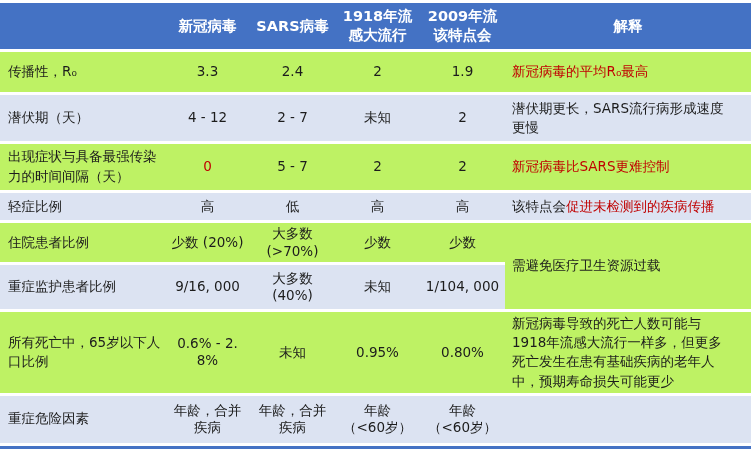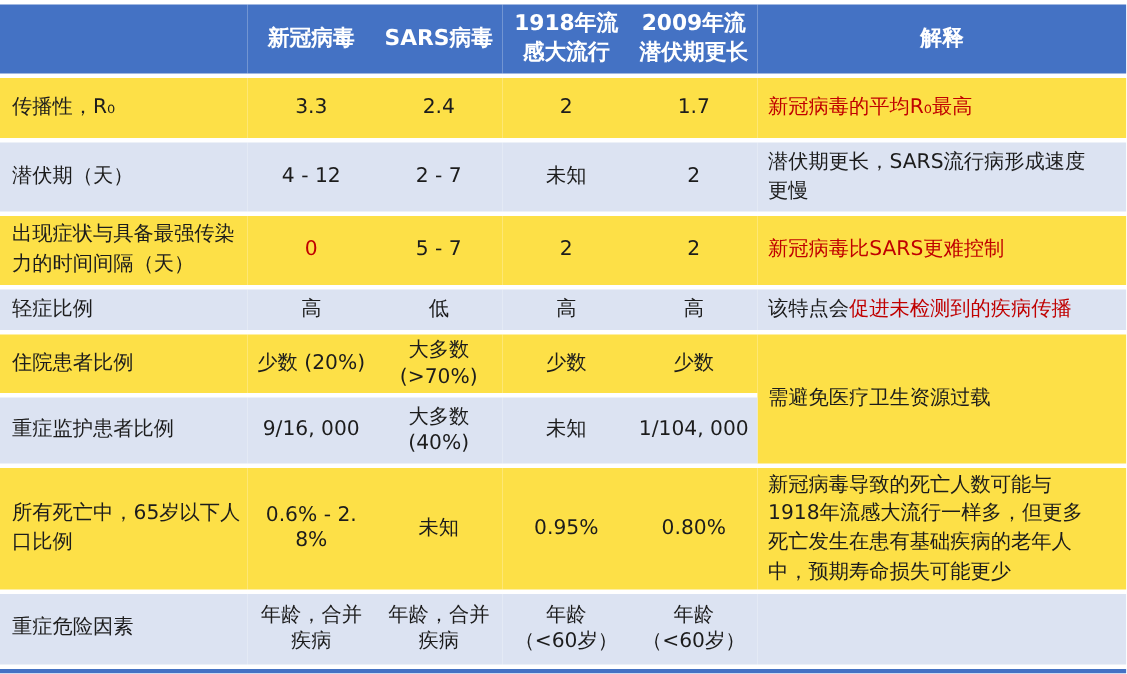--- a/index.html
+++ b/index.html
@@ -37,21 +37,21 @@
     color: #ffffff;
     font-weight: bold;
     font-size: 14.5px;
     text-align: center;
     white-space: pre-line;
     line-height: 1.3;
     padding: 2px 1px;
   }
   tr.header-row { height: 46px; }
 
-  tr.row-gray > th, tr.row-gray > td { background: #fde047; }
+  tr.row-gray > th, tr.row-gray > td { background: #bef264; }
   tr.row-blue > th, tr.row-blue > td { background: #DCE3F2; }
 
   th.label {
     font-weight: normal;
     text-align: left;
     padding-left: 8px;
     padding-right: 4px;
     line-height: 1.45;
   }
   td.val {
@@ -100,32 +100,32 @@
         <col class="c-exp">
     </colgroup>
     <thead>
       <tr class="header-row">
         <th></th>
         <th>新冠病毒</th>
         <th>SARS病毒</th>
         <th>1918年流
 感大流行</th>
         <th>2009年流
-潜伏期更长</th>
+该特点会</th>
         <th>解释</th>
       </tr>
     </thead>
     <tbody>
 
       <tr class="r0 row-gray">
         <th class="label">传播性，R₀</th>
         <td class="val">3.3</td>
         <td class="val">2.4</td>
         <td class="val">2</td>
-        <td class="val">1.7</td>
+        <td class="val">1.9</td>
         <td class="exp"><span></span><span class="red">新冠病毒的平均R₀最高</span></td>
       </tr>
 
       <tr class="r1 row-blue">
         <th class="label">潜伏期（天）</th>
         <td class="val">4 - 12</td>
         <td class="val">2 - 7</td>
         <td class="val">未知</td>
         <td class="val">2</td>
         <td class="exp"><span>潜伏期更长，SARS流行病形成速度

